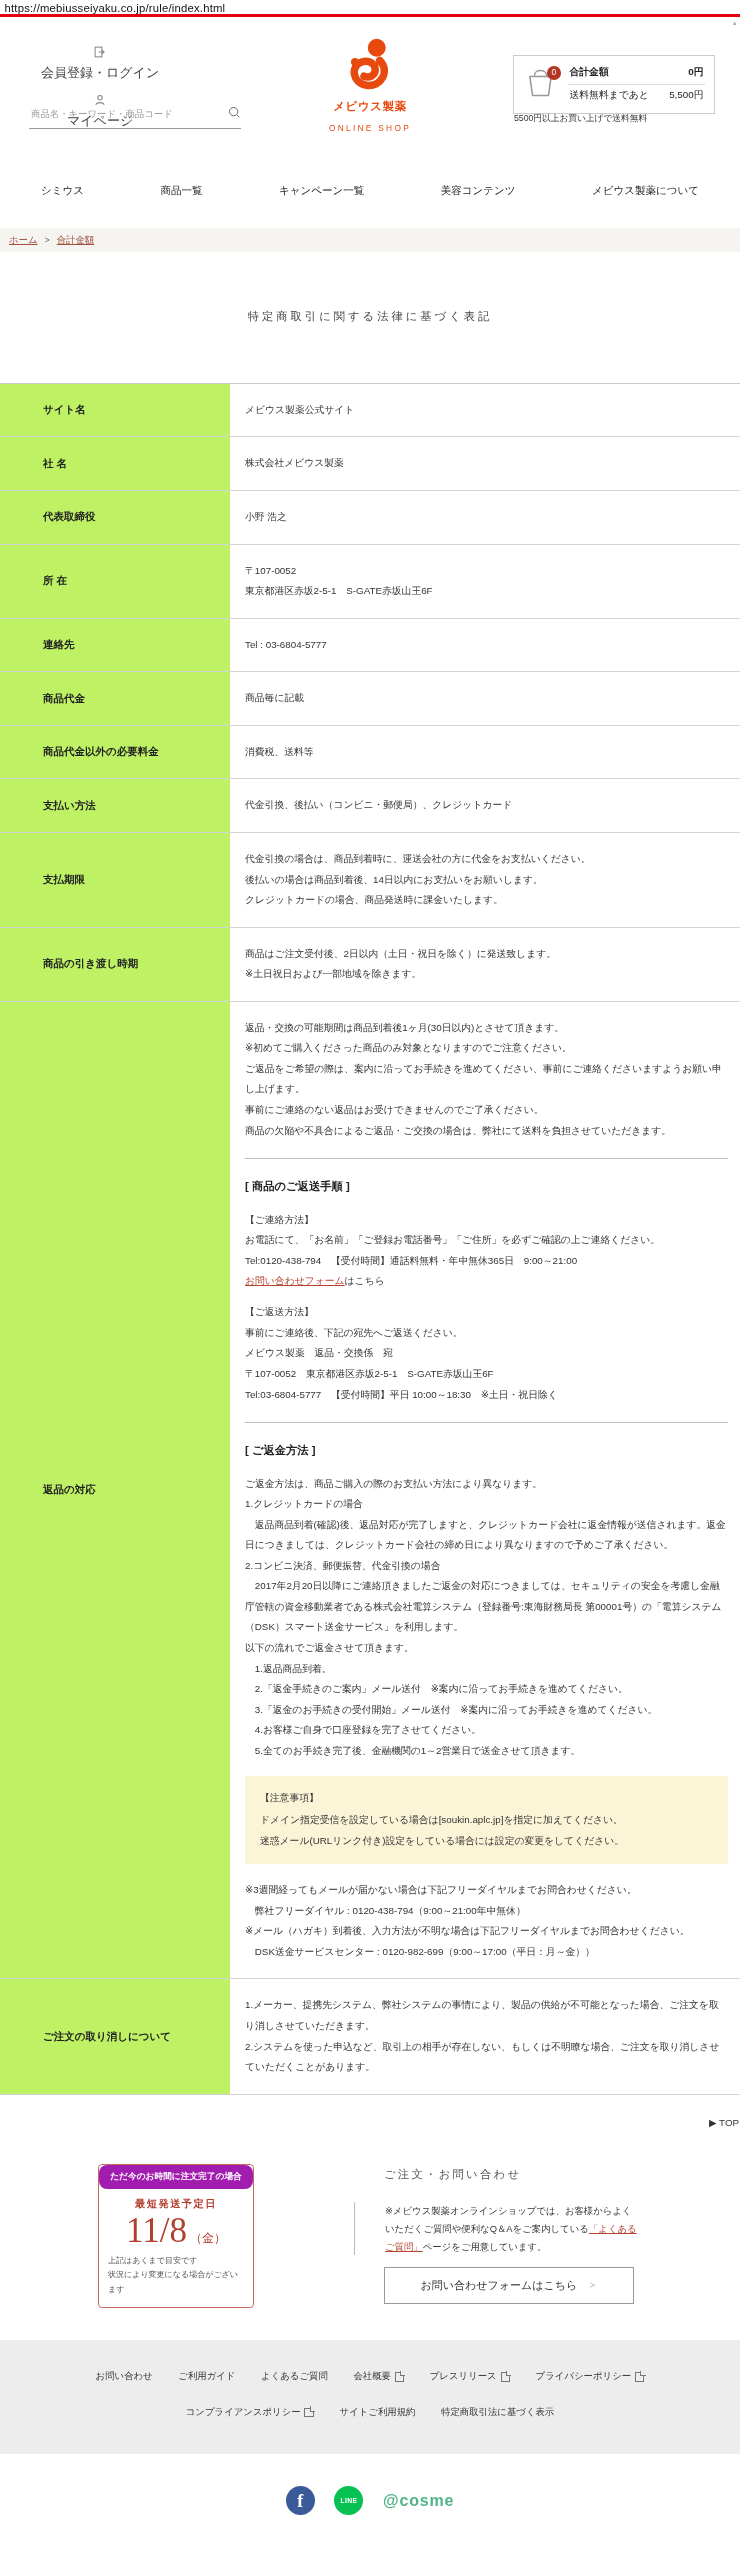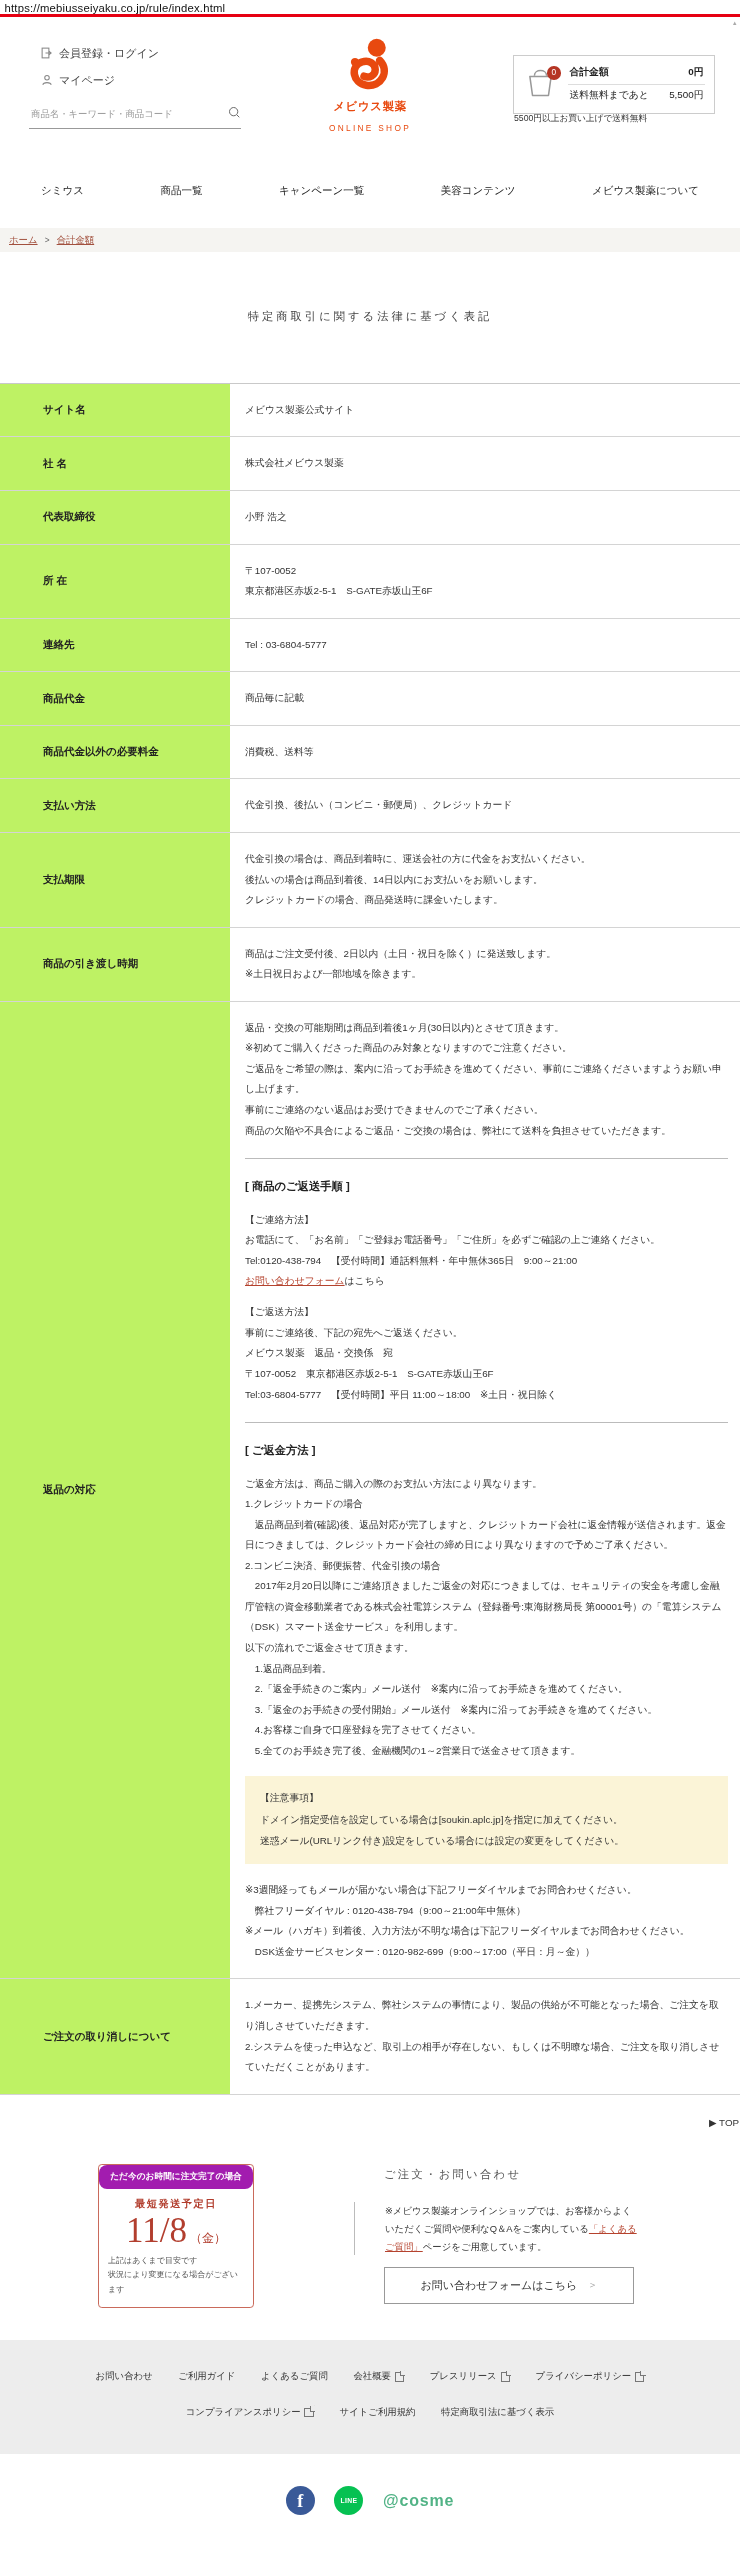--- a/index.html
+++ b/index.html
@@ -9,21 +9,21 @@
     font-family:"Liberation Sans","DejaVu Sans",sans-serif;
     -webkit-font-smoothing:antialiased;
   }
   
   .urlbar{font-size:11.3px;color:#111;padding:1.5px 4.5px 0.8px;letter-spacing:0.2px;}
   .url-rule{height:2.3px;background:#e60012;width:100%;}
   .scroll-arrow{position:absolute;top:19.6px;right:2.3px;font-size:6px;color:#aaa;}
   
   .header{position:relative;height:157px;}
   .hdr-left{position:absolute;left:41px;top:29px;}
-  .hdr-link{display:flex;align-items:center;gap:6px;font-size:11px;color:#444;margin-bottom:12px;cursor:pointer;}
+  .hdr-link{display:flex;align-items:center;gap:6px;font-size:13px;color:#444;margin-bottom:12px;cursor:pointer;flex-direction:column;}
   .hdr-link svg{display:block;}
   .searchbox{position:absolute;left:29px;top:89px;width:212px;border-bottom:0.8px solid #999;display:flex;align-items:center;padding-bottom:6.8px;}
   .searchbox input{border:none;outline:none;flex:1;font-size:9.4px;color:#333;font-family:inherit;background:transparent;}
   .searchbox input::placeholder{color:#999;}
   .search-ico{font-size:12px;color:#666;margin-left:4.5px;}
   .logo{position:absolute;left:50%;top:21px;transform:translateX(-50%);text-align:center;}
   .logo-mark{display:block;margin:0 auto;}
   .logo-name{color:#e8490f;font-size:11.3px;font-weight:bold;letter-spacing:0.8px;margin-top:4.5px;}
   .logo-sub{color:#e8490f;font-size:8.3px;letter-spacing:2.3px;margin-top:9px;}
   .cartbox{position:absolute;left:513px;top:38px;width:202px;border:0.8px solid #ccc;background:#fff;display:flex;align-items:center;padding:6px 9px;box-sizing:border-box;}
@@ -249,21 +249,21 @@
         <div>【ご連絡方法】</div>
         <div class="preline">お電話にて、「お名前」「ご登録お電話番号」「ご住所」を必ずご確認の上ご連絡ください。
 Tel:0120-438-794　【受付時間】通話料無料・年中無休365日　9:00～21:00</div>
         <div><span class="red-link">お問い合わせフォーム</span><span>はこちら</span></div>
       </div>
       <div class="sub">
         <div>【ご返送方法】</div>
         <div class="preline">事前にご連絡後、下記の宛先へご返送ください。
 メビウス製薬　返品・交換係　宛
 〒107-0052　東京都港区赤坂2-5-1　S-GATE赤坂山王6F
-Tel:03-6804-5777　【受付時間】平日 11:00～18:00　※土日・祝日除く</div>
+Tel:03-6804-5777　【受付時間】平日 10:00～18:30　※土日・祝日除く</div>
       </div>
 
       <hr class="sec-hr">
 
       <div class="sec-head">[ ご返金方法 ]</div>
       <div class="preline">ご返金方法は、商品ご購入の際のお支払い方法により異なります。
 1.クレジットカードの場合
 　返品商品到着(確認)後、返品対応が完了しますと、クレジットカード会社に返金情報が送信されます。返金日につきましては、クレジットカード会社の締め日により異なりますので予めご了承ください。
 2.コンビニ決済、郵便振替、代金引換の場合
 　2017年2月20日以降にご連絡頂きましたご返金の対応につきましては、セキュリティの安全を考慮し金融庁管轄の資金移動業者である株式会社電算システム（登録番号:東海財務局長 第00001号）の「電算システム（DSK）スマート送金サービス」を利用します。

